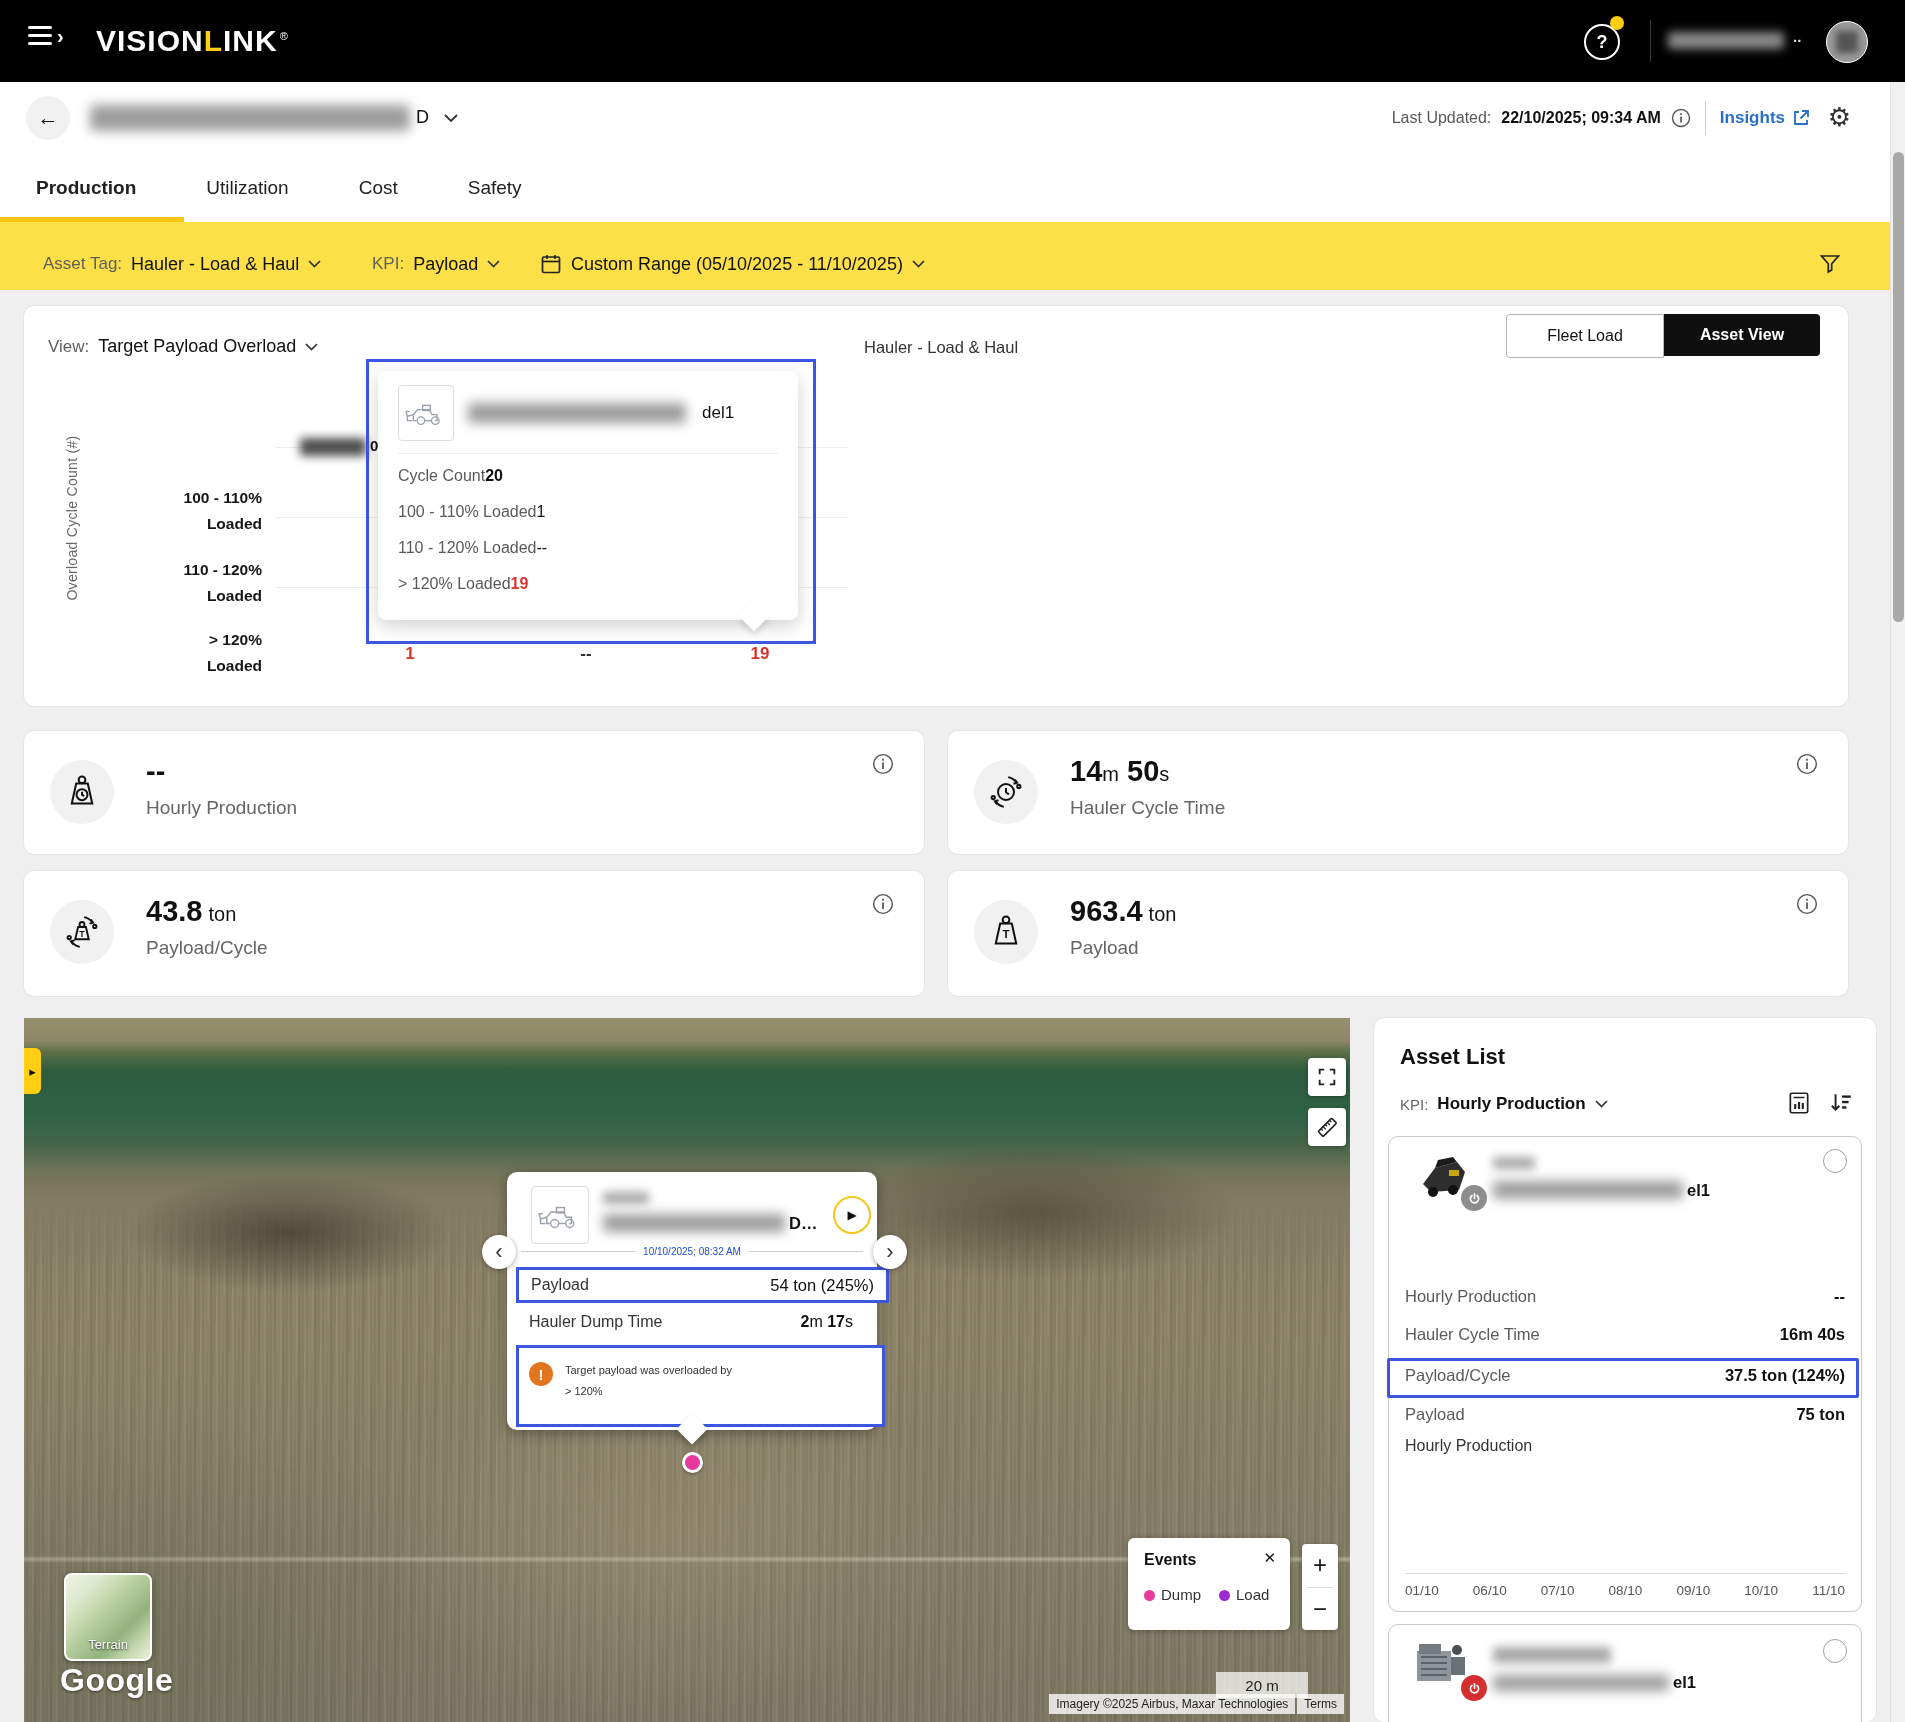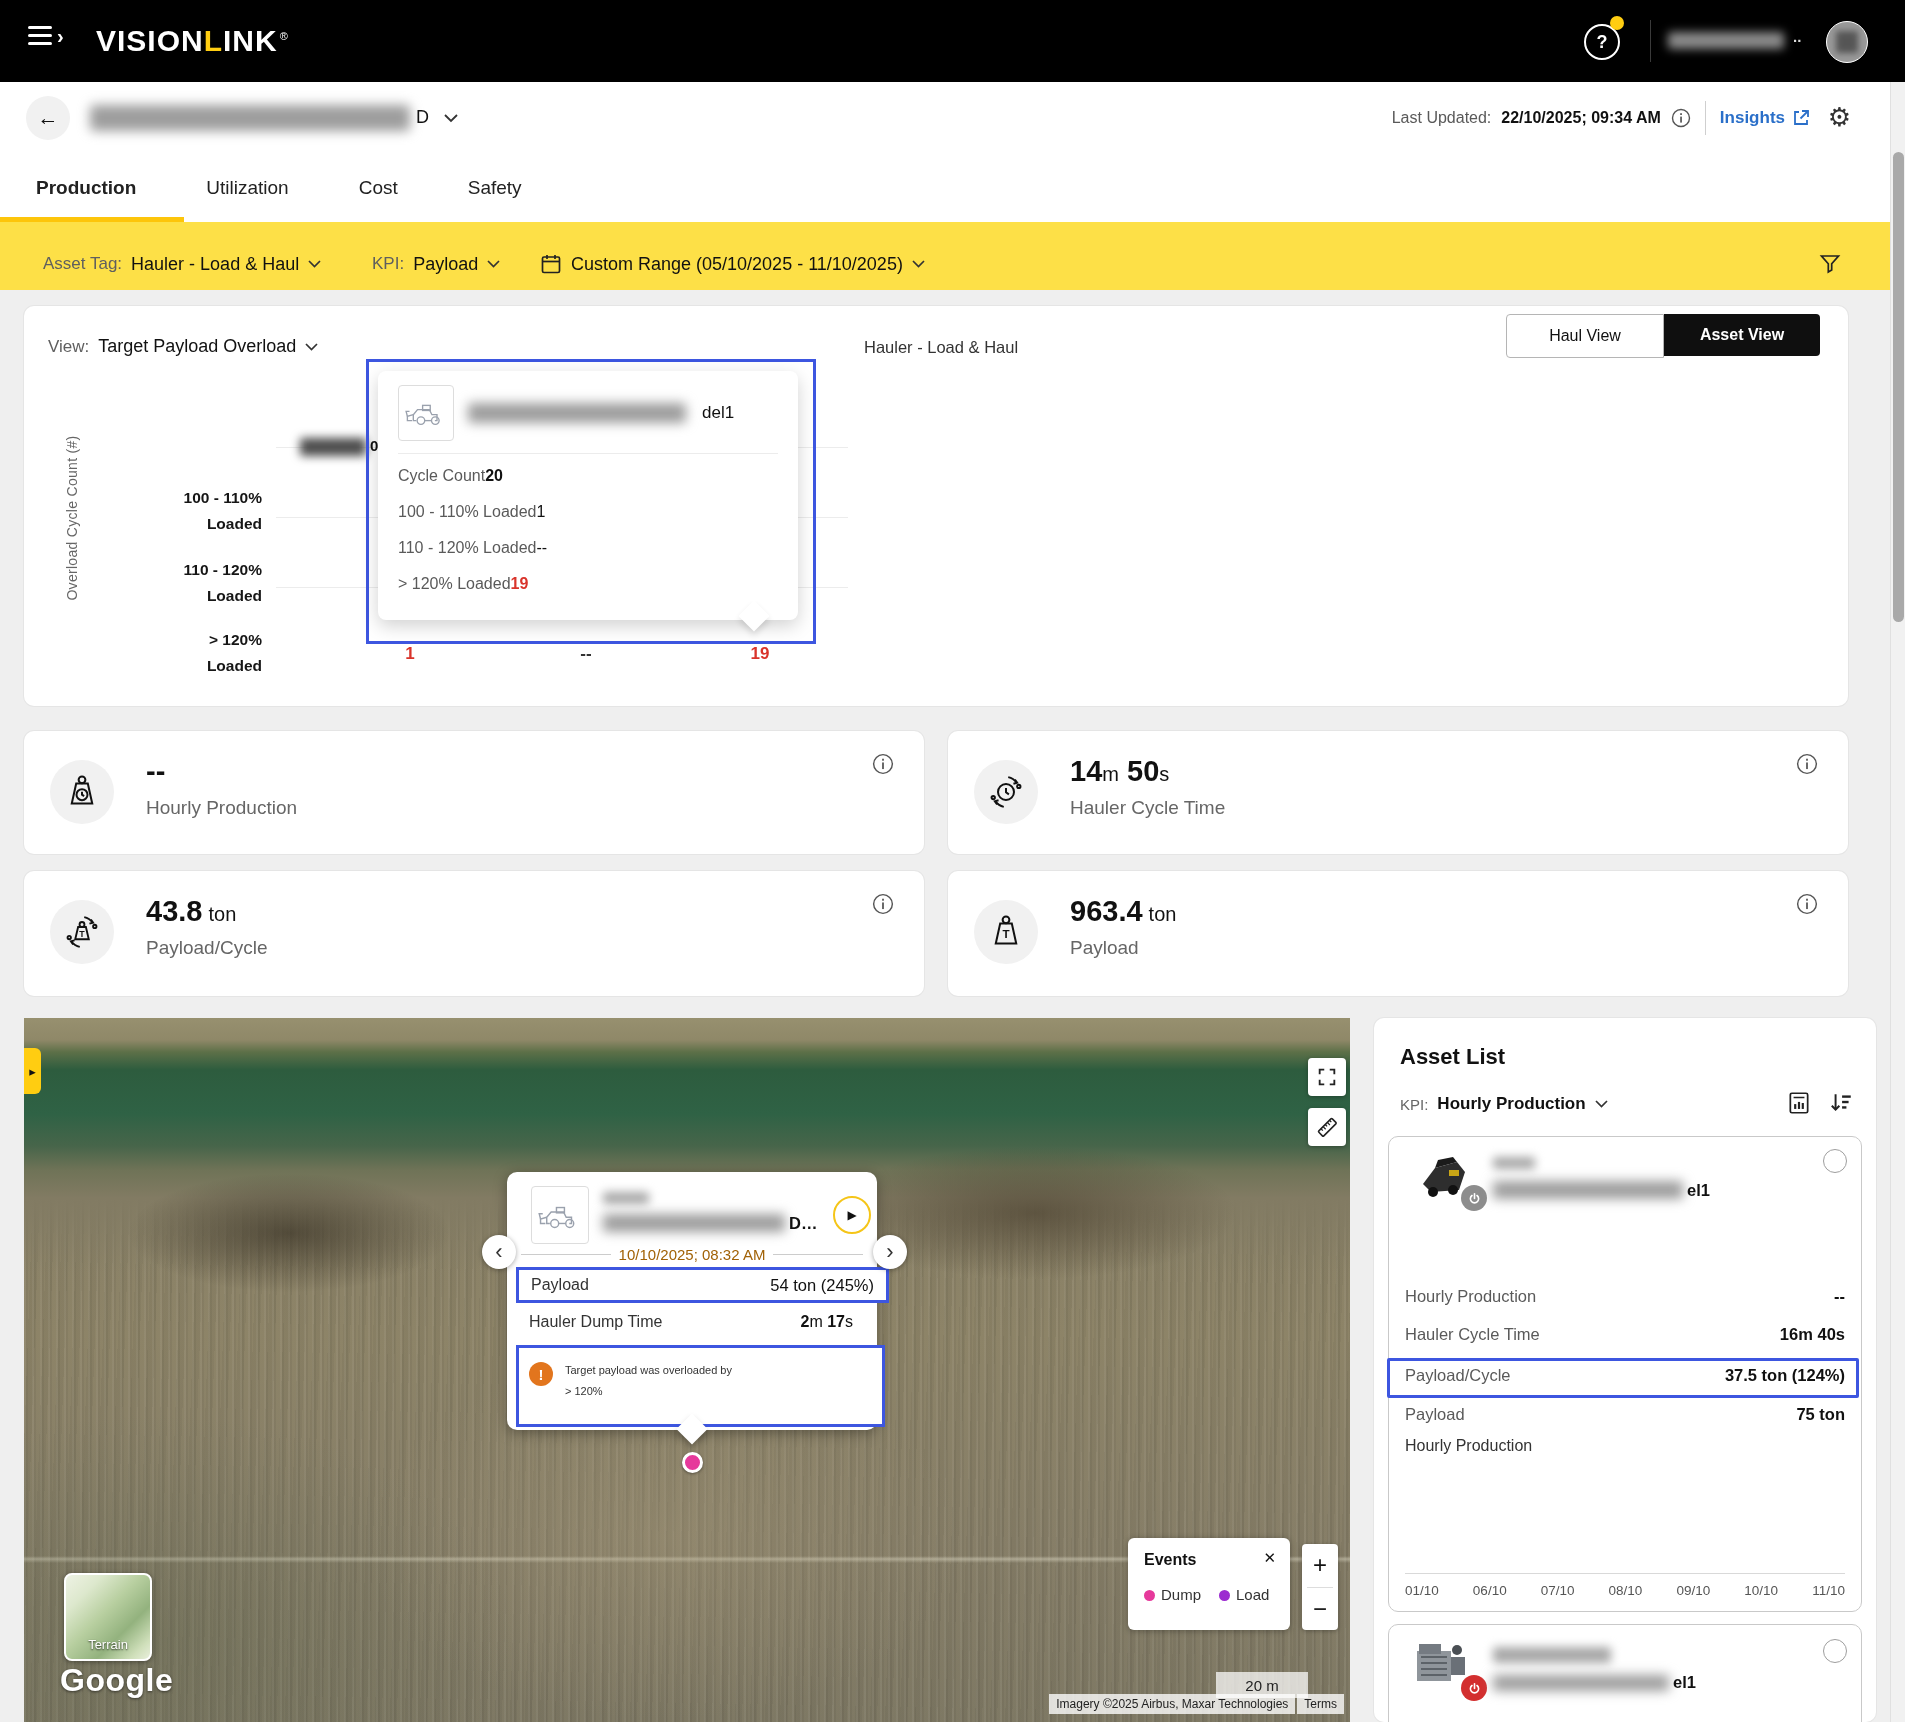--- a/index.html
+++ b/index.html
@@ -129,21 +129,21 @@
               display:flex;align-items:center;justify-content:center;font-size:22px;color:#333;cursor:pointer;line-height:0}
   .pp-iconbox{position:absolute;left:24px;top:14px;width:56px;height:56px;border:1px solid #ddd;border-radius:4px;
               display:flex;align-items:center;justify-content:center}
   .pp-blur1{position:absolute;left:96px;top:20px;width:46px;height:12px;background:#a8a8a8;filter:blur(5px);border-radius:2px}
   .pp-blur2{position:absolute;left:96px;top:42px;width:182px;height:18px;background:#9d9d9d;filter:blur(6px);border-radius:2px}
   .pp-suffix{position:absolute;left:282px;top:42px;font-size:16.5px;font-weight:700;color:#111}
   .pp-play{position:absolute;left:326px;top:24px;width:34px;height:34px;border:2.5px solid #f5c518;border-radius:50%;
            display:flex;align-items:center;justify-content:center;font-size:12px;color:#111;background:#fff;cursor:pointer}
   .pp-date{position:absolute;left:14px;top:74px;width:342px;display:flex;align-items:center;gap:8px}
   .pp-date .line{flex:1;height:1px;background:#ccc}
-  .pp-date .t{font-size:15px;color:#a16207;white-space:nowrap}
+  .pp-date .t{font-size:10px;color:#1d4ed8;white-space:nowrap}
   .pp-hl{position:absolute;left:9px;top:95px;width:343px;height:30px;border:3px solid #3d56e0;
          display:flex;align-items:center;justify-content:space-between;padding:0 12px;background:#fff}
   .pp-hl .l{font-size:16px;color:#333}
   .pp-hl .v{font-size:16.5px;color:#111}
   .pp-dump{position:absolute;left:22px;top:141px;width:324px;display:flex;justify-content:space-between;font-size:16px}
   .pp-dump .l{color:#333}
   .pp-dump .v{color:#111}
   .pp-dump .v b{font-weight:700}
   .pp-alert{position:absolute;left:9px;top:173px;width:343px;height:60px;border:3px solid #3d56e0;background:#fff;
             display:flex;gap:12px;padding:8px 10px;box-sizing:content-box}
@@ -312,21 +312,21 @@
   <div class="card chart-card">
     <div class="view-row">
       <span class="view-label">View:</span>
       <span class="view-value">Target Payload Overload</span>
       <svg width="13" height="8" viewBox="0 0 13 8">
           <polyline points="1,1 6.5,6.5 12,1" fill="none" stroke="#333" stroke-width="1.7"></polyline>
         </svg>
     </div>
     <div class="group-title">Hauler - Load &amp; Haul</div>
     <div class="toggle">
-      <div class="t-btn fleet">Haul View</div>
+      <div class="t-btn fleet">Fleet Load</div>
       <div class="t-btn asset">Asset View</div>
     </div>
 
     <div class="y-axis-label">Overload Cycle Count (#)</div>
 
     <div class="grid-line" style="top:141px"></div>
     <div class="grid-line" style="top:211px"></div>
     <div class="grid-line" style="top:281px"></div>
 
     <div class="col-blur"></div>

